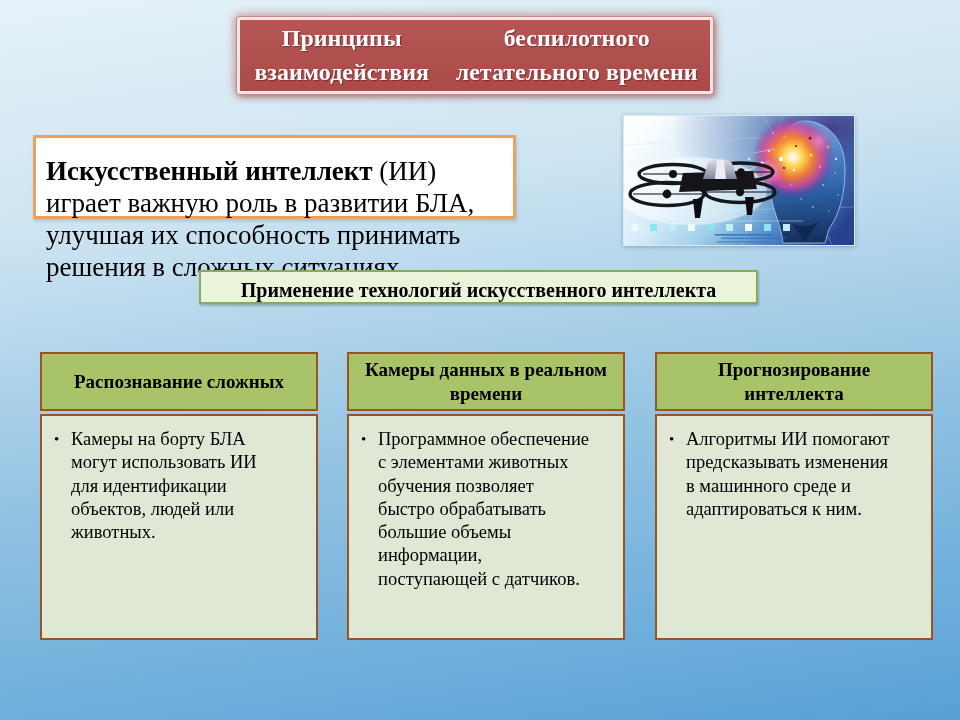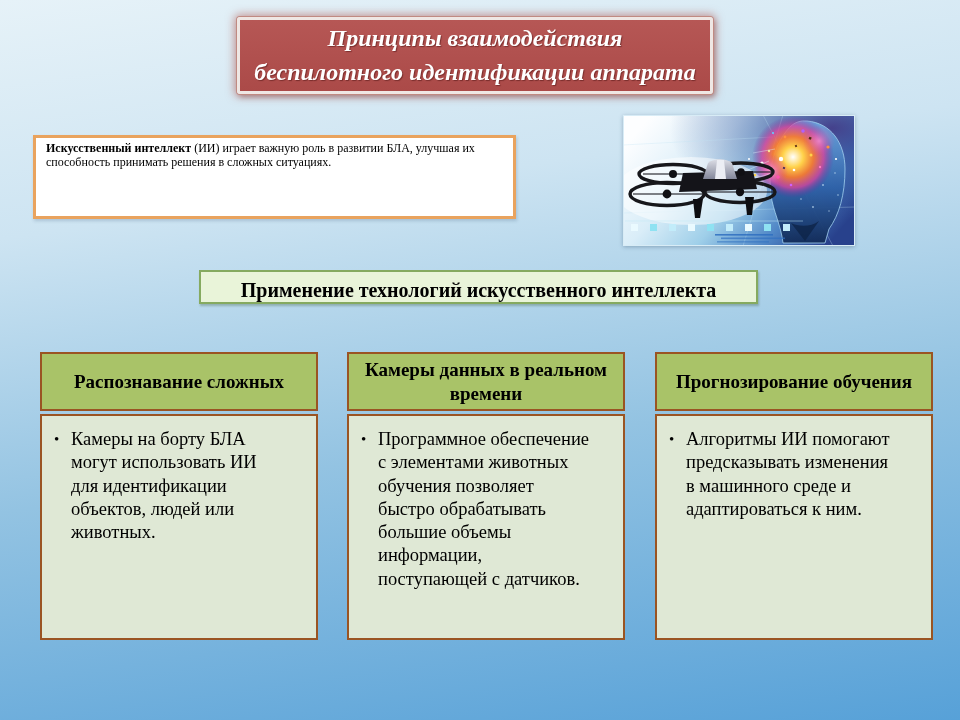--- a/index.html
+++ b/index.html
@@ -12,32 +12,31 @@
     color:#000;
   }
   
   .title-box{
     position:absolute;left:237px;top:17px;width:476px;height:77px;
     box-sizing:border-box;
     background:linear-gradient(180deg,#b65755 0%,#ab4a48 100%);
     border:3px solid #efe7e4;
     border-radius:3px;
     box-shadow:0 0 0 1px #c08a82,0 0 9px 3px rgba(178,90,82,.55),2px 3px 5px rgba(90,40,40,.35);
-    display:flex;flex-direction:column;justify-content:center;align-items:center;
+    display:flex;flex-direction:row;justify-content:center;align-items:center;
     text-align:center;color:#fff;font-weight:bold;font-size:24px;line-height:1.4;
     text-shadow:1px 1px 1px rgba(80,20,20,.55);
-    font-style:italic;
   }
   
   .intro-box{
     position:absolute;left:33px;top:135px;width:483px;height:84px;
     box-sizing:border-box;background:#fff;
     border:3px solid #e9a35e;
-    padding:3px 10px 0 10px;
-    font-size:12px;line-height:1.18;
+    padding:18px 10px 0 10px;
+    font-size:27px;line-height:1.18;
     box-shadow:1px 2px 3px rgba(70,100,130,.25);
   }
   .intro-box b{font-weight:bold;}
   
   .hero{
     position:absolute;left:623px;top:115px;width:232px;height:131px;
     box-shadow:0 1px 4px rgba(40,70,100,.35);
   }
   .hero svg{display:block;width:232px;height:131px;}
   
@@ -67,21 +66,21 @@
   .bullet-item{display:flex;font-size:18.5px;line-height:1.26;}
   .bullet-dot{flex:none;width:17px;font-size:15px;padding-top:2px;}
 </style>
 </head>
 <body>
 
 <div class="slide">
 
   <div class="title-box">
     <span>Принципы взаимодействия</span>
-    <span>беспилотного идентификации аппарата</span>
+    <span>беспилотного летательного времени</span>
   </div>
 
   <div class="intro-box">
     <b>Искусственный интеллект</b><span> (ИИ) играет важную роль в развитии БЛА, улучшая их способность принимать решения в сложных ситуациях.</span>
   </div>
 
   <figure class="hero" style="margin:0">
     <svg viewBox="0 0 232 131">
       <defs>
         <linearGradient id="gBg" x1="0" y1="0.25" x2="1" y2="0.75">
@@ -244,21 +243,21 @@
     <div class="col-body">
       <div class="bullet-item">
         <span class="bullet-dot">•</span>
         <span>Программное обеспечение с элементами животных обучения позволяет быстро обрабатывать большие объемы информации, поступающей с датчиков.</span>
       </div>
     </div>
   </div>
 
   <div class="col c3">
     <div class="col-header">
-      <span>Прогнозирование обучения</span>
+      <span>Прогнозирование интеллекта</span>
     </div>
     <div class="col-body">
       <div class="bullet-item">
         <span class="bullet-dot">•</span>
         <span>Алгоритмы ИИ помогают предсказывать изменения в машинного среде и адаптироваться к ним.</span>
       </div>
     </div>
   </div>
 
 </div>

